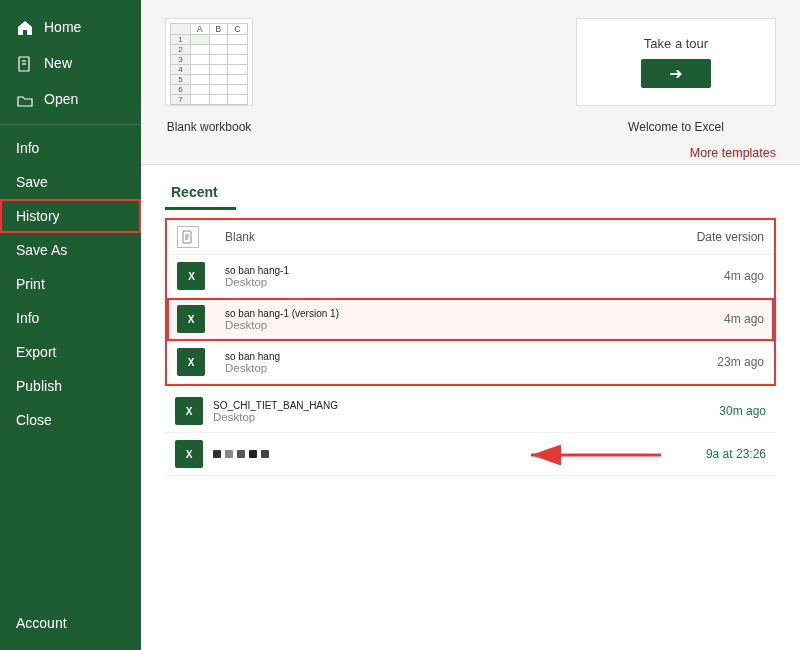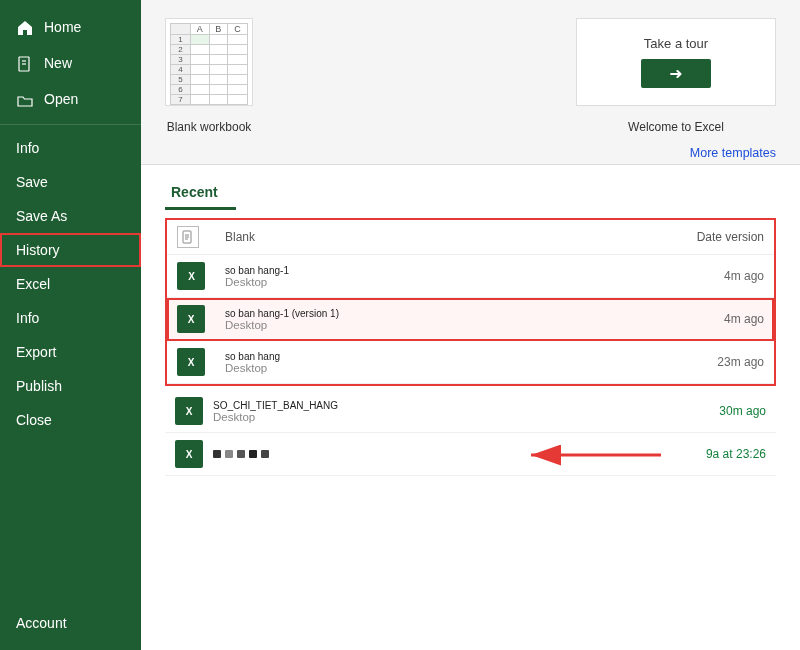--- a/index.html
+++ b/index.html
@@ -129,21 +129,21 @@
 
     
     .more-templates-bar {
       display: flex;
       justify-content: flex-end;
       padding: 2px 24px 4px 24px;
       background: #f5f5f5;
     }
     .more-templates-link {
       font-size: 12.5px;
-      color: #1d4ed8;
+      color: #b91c1c;
       cursor: pointer;
       text-decoration: none;
     }
 
     
     .section-divider {
       height: 1px;
       background: #ddd;
       margin: 0 0 0 0;
     }
@@ -308,30 +308,30 @@
     <div class="sidebar-divider"></div>
 
     <div class="sidebar-item">
       <span>Info</span>
     </div>
 
     <div class="sidebar-item">
       <span>Save</span>
     </div>
 
-    <div class="sidebar-item">
-      <span>Save As</span>
-    </div>
-
     <div class="sidebar-item highlighted" style="border:2px solid #e53935; background: transparent;">
       <span>History</span>
     </div>
 
     <div class="sidebar-item">
-      <span>Excel</span>
+      <span>Save As</span>
+    </div>
+
+    <div class="sidebar-item">
+      <span>Print</span>
     </div>
 
     <div class="sidebar-item">
       <span>Info</span>
     </div>
 
     <div class="sidebar-item">
       <span>Export</span>
     </div>
 

